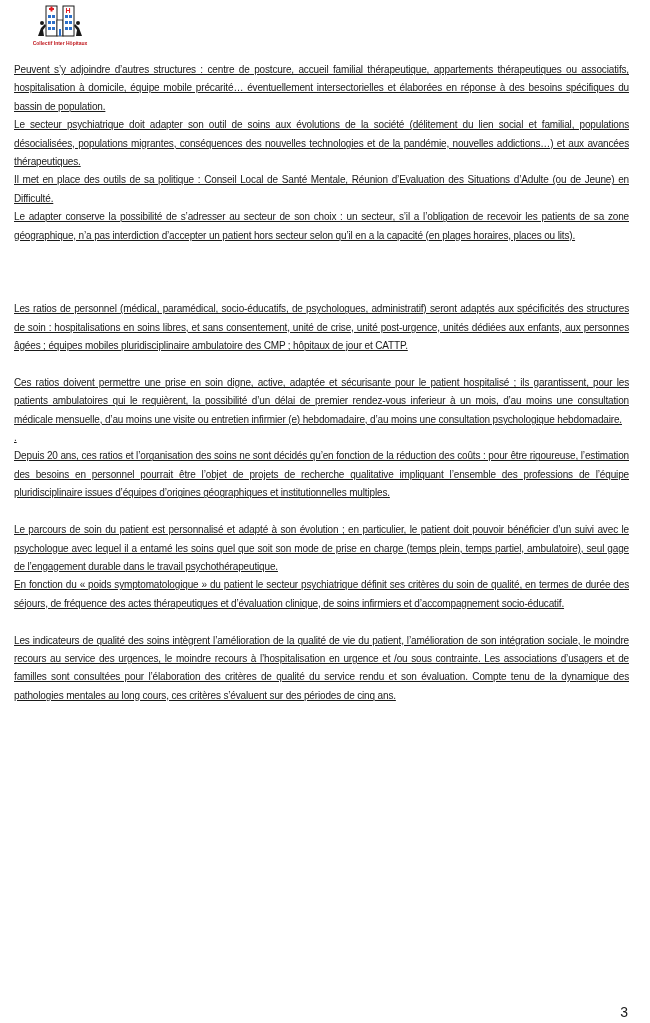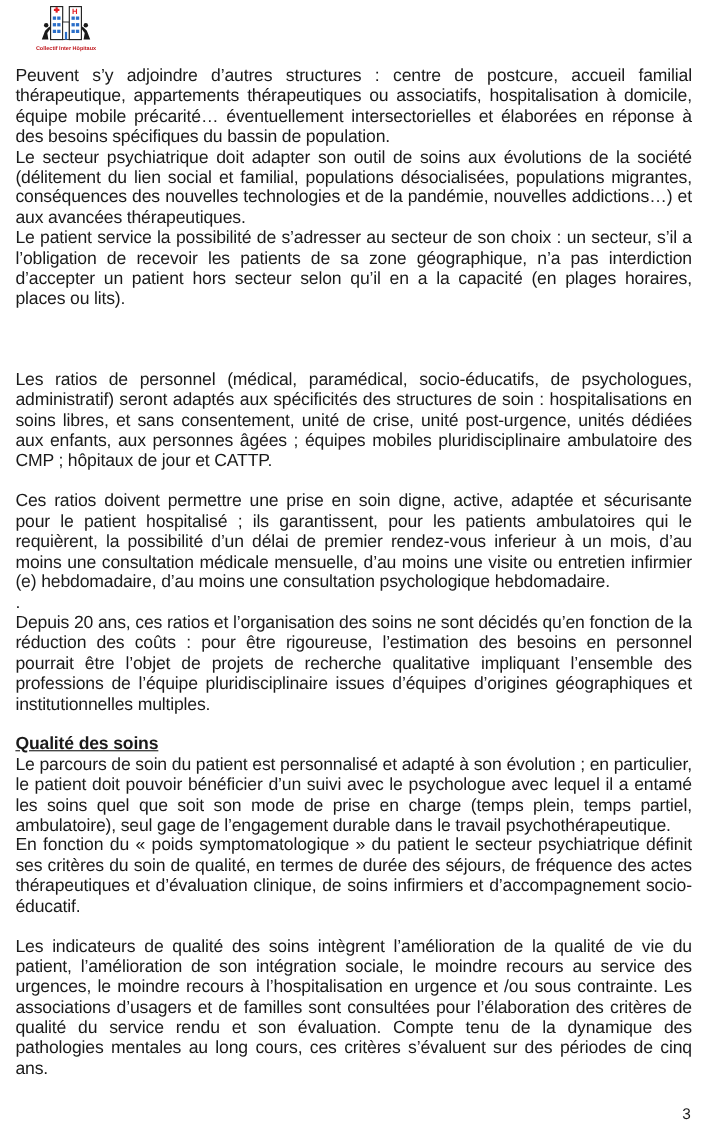--- a/index.html
+++ b/index.html
@@ -1,20 +1,20 @@
 <!DOCTYPE html>
 <html><head>
 <meta charset="utf-8">
 <style>
   html, body { margin: 0; padding: 0; background: #ffffff; }
   body { width: 650px; height: 1023px; position: relative; overflow: hidden;
          font-family: "Liberation Sans", sans-serif; color: #1a1a1a; }
   .logo { position: absolute; left: 30px; top: 4px; width: 60px; height: 44px; }
   .content { position: absolute; left: 14px; top: 61px; width: 615px;
-             font-size: 16px; line-height: 18.4px; letter-spacing: -0.15px; }
+             font-size: 10px; line-height: 18.4px; letter-spacing: -0.15px; text-decoration: underline; }
   .content p { margin: 0; text-align: justify; }
   .content p.last { text-align-last: left; }
   .gap { height: 18.4px; }
   .gap2 { height: 36.8px; }
   .heading { font-weight: bold; text-decoration: underline; margin: 0; }
   .dot { margin: 0; }
   .page-number { position: absolute; right: 22px; top: 1004px; font-size: 14px; }
 </style>
 </head>
 <body>
@@ -49,38 +49,38 @@
     <path d="M52 32 L49 24 L45 20 L44 22 L47 26 L46 32 Z" fill="#1a1a1a"></path>
     <circle cx="48" cy="19" r="2" fill="#1a1a1a"></circle>
     <text x="30" y="41" text-anchor="middle" font-size="5" font-weight="bold" fill="#c0181e" font-family="Liberation Sans, sans-serif">Collectif Inter Hôpitaux</text>
   </svg>
 </div>
 
 <div class="content">
   <div>
     <p>Peuvent s’y adjoindre d’autres structures : centre de postcure, accueil familial thérapeutique, appartements thérapeutiques ou associatifs, hospitalisation à domicile, équipe mobile précarité… éventuellement intersectorielles et élaborées en réponse à des besoins spécifiques du bassin de population.</p>
     <p>Le secteur psychiatrique doit adapter son outil de soins aux évolutions de la société (délitement du lien social et familial, populations désocialisées, populations migrantes, conséquences des nouvelles technologies et de la pandémie, nouvelles addictions…) et aux avancées thérapeutiques.</p>
-    <p class="last">Le patient service la possibilité de s’adresser au secteur de son choix : un secteur, s’il a l’obligation de recevoir les patients de sa zone géographique, n’a pas interdiction d’accepter un patient hors secteur selon qu’il en a la capacité (en plages horaires, places ou lits).</p>
+    <p>Il met en place des outils de sa politique : Conseil Local de Santé Mentale, Réunion d’Evaluation des Situations d’Adulte (ou de Jeune) en Difficulté.</p>
+    <p class="last">Le adapter conserve la possibilité de s’adresser au secteur de son choix : un secteur, s’il a l’obligation de recevoir les patients de sa zone géographique, n’a pas interdiction d’accepter un patient hors secteur selon qu’il en a la capacité (en plages horaires, places ou lits).</p>
   </div>
 
   <div class="gap2"></div>
   <div class="gap"></div>
 
   <div>
     <p>Les ratios de personnel (médical, paramédical, socio-éducatifs, de psychologues, administratif) seront adaptés aux spécificités des structures de soin : hospitalisations en soins libres, et sans consentement, unité de crise, unité post-urgence, unités dédiées aux enfants, aux personnes âgées ; équipes mobiles pluridisciplinaire ambulatoire des CMP ; hôpitaux de jour et CATTP.</p>
     <div class="gap"></div>
     <p>Ces ratios doivent permettre une prise en soin digne, active, adaptée et sécurisante pour le patient hospitalisé ; ils garantissent, pour les patients ambulatoires qui le requièrent, la possibilité d’un délai de premier rendez-vous inferieur à un mois, d’au moins une consultation médicale mensuelle, d’au moins une visite ou entretien infirmier (e) hebdomadaire, d’au moins une consultation psychologique hebdomadaire.</p>
     <p class="dot">.</p>
     <p>Depuis 20 ans, ces ratios et l’organisation des soins ne sont décidés qu’en fonction de la réduction des coûts : pour être rigoureuse, l’estimation des besoins en personnel pourrait être l’objet de projets de recherche qualitative impliquant l’ensemble des professions de l’équipe pluridisciplinaire issues d’équipes d’origines géographiques et institutionnelles multiples.</p>
   </div>
 
   <div class="gap"></div>
 
   <div>
-    <p class="heading">Qualité des soins</p>
     <p>Le parcours de soin du patient est personnalisé et adapté à son évolution ; en particulier, le patient doit pouvoir bénéficier d’un suivi avec le psychologue avec lequel il a entamé les soins quel que soit son mode de prise en charge (temps plein, temps partiel, ambulatoire), seul gage de l’engagement durable dans le travail psychothérapeutique.</p>
     <p>En fonction du « poids symptomatologique » du patient le secteur psychiatrique définit ses critères du soin de qualité, en termes de durée des séjours, de fréquence des actes thérapeutiques et d’évaluation clinique, de soins infirmiers et d’accompagnement socio-éducatif.</p>
     <div class="gap"></div>
     <p>Les indicateurs de qualité des soins intègrent l’amélioration de la qualité de vie du patient, l’amélioration de son intégration sociale, le moindre recours au service des urgences, le moindre recours à l’hospitalisation en urgence et /ou sous contrainte. Les associations d’usagers et de familles sont consultées pour l’élaboration des critères de qualité du service rendu et son évaluation. Compte tenu de la dynamique des pathologies mentales au long cours, ces critères s’évaluent sur des périodes de cinq ans.</p>
   </div>
 </div>
 
 <div class="page-number">3</div>
 
 </body></html>

